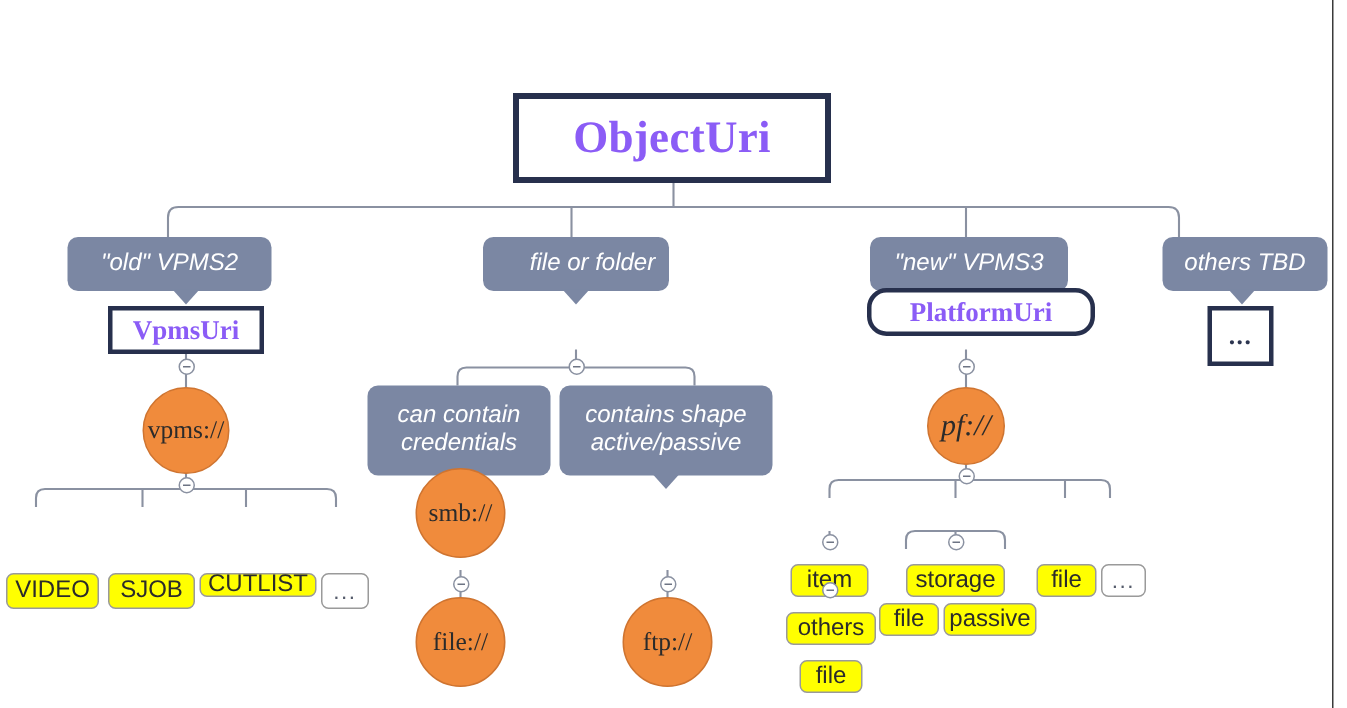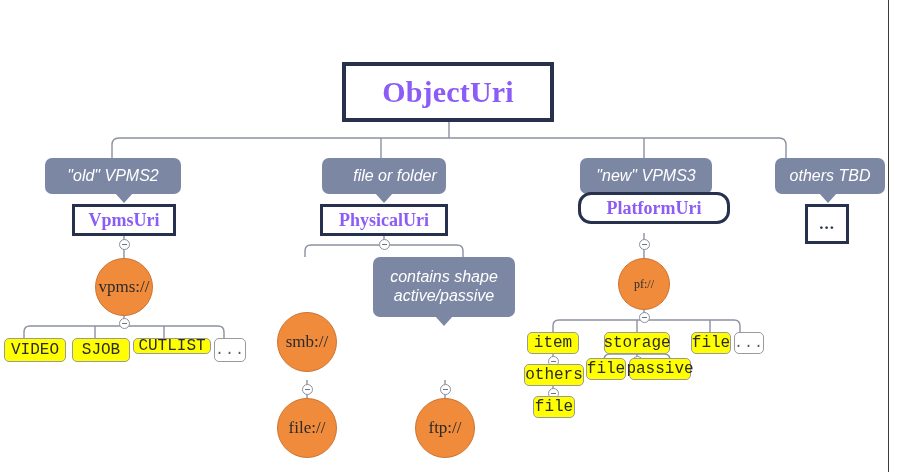--- a/index.html
+++ b/index.html
@@ -87,30 +87,32 @@
   
   .circle {
     border-radius: 50%;
     background: #f08b3c;
     border: 1px solid #cf7430;
     font-family: "Liberation Serif", serif;
     font-size: 17px;
     color: #2b2b2b;
   }
   .circle.small {
-    font-size: 12px;
+    font-size: 20px;
+    font-style: italic;
   }
   
   .leaf {
     background: #ffff00;
     border: 1px solid #9a9a9a;
     border-radius: 5px;
-    font-family: Liberation Mono, monospace;
+    font-family: Liberation Sans, sans-serif;
     font-size: 16px;
     color: #2b2b2b;
+    margin-top: 44px;
   }
   .leaf.blank {
     background: #ffffff;
     color: #555b6b;
     letter-spacing: 1px;
     font-size: 15px;
   }
   
   .handle {
     position: absolute;
@@ -206,25 +208,27 @@
   </div>
   <div class="node leaf blank" style="left:214px; top:338px; width:32px; height:24px;">
     <span>...</span>
   </div>
 
   <div class="node callout" style="left:322px; top:158px; width:124px; height:36px;padding-left:28px;">
     <span>file or folder</span>
     <span class="tail" style="left:53px;"></span>
   </div>
 
-  <div class="node classbox sub" style="left:320px; top:204px; width:128px; height:32px;">
-    <span>PhysicalUri</span>
-  </div>
   <div class="handle" style="left:379px; top:239px;"></div>
 
+  <div class="node callout" style="left:245px; top:257px; width:122px; height:60px; flex-direction:column;">
+    <span>can contain</span>
+    <span>credentials</span>
+    <span class="tail" style="left:52px;"></span>
+  </div>
 
   <div class="node callout" style="left:373px; top:257px; width:142px; height:60px; flex-direction:column;">
     <span>contains shape</span>
     <span>active/passive</span>
     <span class="tail" style="left:62px;"></span>
   </div>
 
   <div class="node circle" style="left:277px; top:312px; width:60px; height:60px;">
     <span>smb://</span>
   </div>

